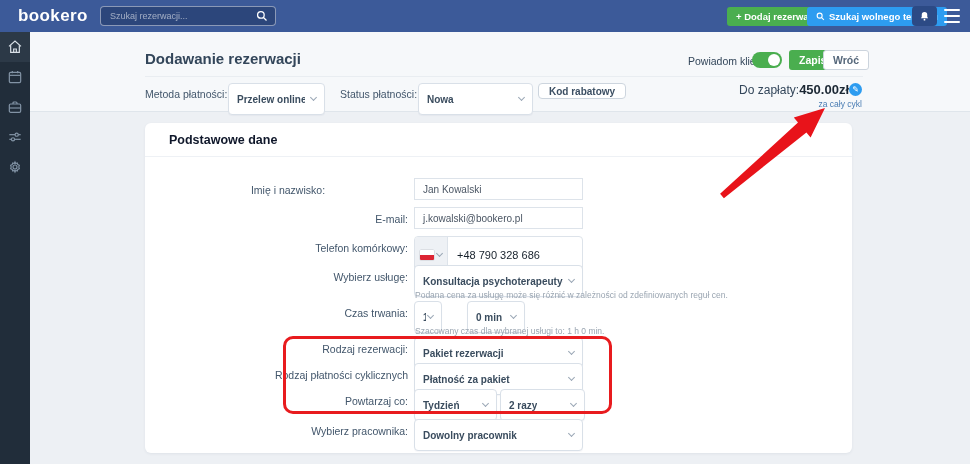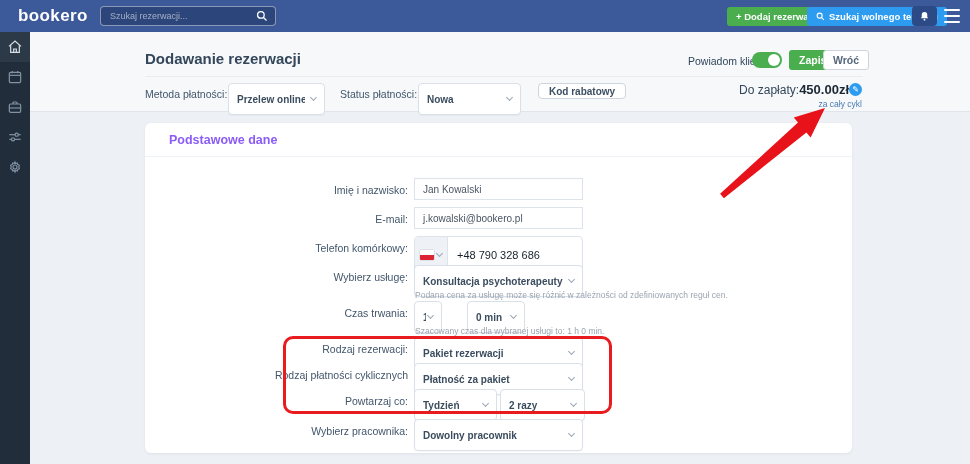--- a/index.html
+++ b/index.html
@@ -44,21 +44,21 @@
   .btn-coupon { position:absolute; left:508px; top:51px; height:16px; padding:0 10px; background:#fff; border:1px solid #cdd5de; border-radius:4px; font-size:10px; font-weight:bold; color:#3c4f63; cursor:pointer; font-family:"Liberation Sans",sans-serif; }
   .total { position:absolute; right:108px; top:50px; text-align:right; }
   .total-line { display:flex; align-items:center; justify-content:flex-end; }
   .total-label { font-size:12px; color:#33465a; }
   .total-value { font-size:13px; font-weight:bold; color:#1b2733; }
   .edit-ic { width:13px; height:13px; border-radius:50%; background:#2d9cf0; color:#fff; font-size:8px; line-height:13px; text-align:center; cursor:pointer; }
   .total-note { font-size:8.5px; color:#4a7db3; margin-top:2px; }
 
   
   .card { position:absolute; left:145px; top:123px; width:707px; height:330px; background:#fff; border-radius:6px; box-shadow:0 1px 3px rgba(40,60,90,.07); }
-  .section-title { position:absolute; left:24px; top:10px; font-size:12.5px; font-weight:600; color:#8b5cf6; }
+  .section-title { position:absolute; left:24px; top:10px; font-size:12.5px; font-weight:600; color:#0f172a; }
   .section-divider { position:absolute; left:0; top:33px; width:707px; height:1px; background:#eef1f5; }
   .flabel { position:absolute; left:23px; width:240px; text-align:right; font-size:10.5px; color:#42566b; }
   .input { position:absolute; left:269px; width:169px; height:22px; background:#fff; border:1px solid #dde3ea; border-radius:0; display:flex; align-items:center; padding:0 8px; font-size:10px; color:#4a5563; }
   .fsel { position:absolute; left:269px; width:169px; height:22px; }
   .helper { position:absolute; left:270px; font-size:8.5px; color:#9aa5b1; white-space:nowrap; }
   .phone { position:absolute; left:269px; width:169px; height:38px; border:1px solid #dde3ea; border-radius:4px; background:#fff; display:flex; align-items:center; overflow:hidden; }
   .flagbox { width:33px; height:100%; background:#eef1f5; border-right:1px solid #dde3ea; display:flex; align-items:center; justify-content:center; gap:3px; cursor:pointer; flex:0 0 auto; }
   .flag { width:14px; height:10px; border-radius:1px; overflow:hidden; box-shadow:0 0 0 .5px #c9ced4; }
   .flag .t { height:5px; background:#fff; } .flag .b { height:5px; background:#dc2433; }
   .phone-num { font-size:11px; color:#16202b; padding-left:9px; }
@@ -152,42 +152,42 @@
     <button class="btn-save">Zapisz</button>
     <button class="btn-back">Wróć</button>
 
     <span class="pay-label" style="left:115px;">Metoda płatności:</span>
     <div class="sel" style="left:198px; top:51px; width:97px;">
       <span class="val">Przelew online</span>
       <span class="chev"></span>
     </div>
 
     <span class="pay-label" style="left:310px;">Status płatności:</span>
-    <div class="sel" style="left:388px; top:51px; width:103px;">
+    <div class="sel" style="left:388px; top:51px; width:115px;">
       <span class="val">Nowa</span>
       <span class="chev"></span>
     </div>
 
     <button class="btn-coupon">Kod rabatowy</button>
 
     <div class="total">
       <div class="total-line">
         <span class="total-label">Do zapłaty:</span>
         <span class="total-value">450.00zł</span>
         <span class="edit-ic">✎</span>
       </div>
       <div class="total-note">za cały cykl</div>
     </div>
   </div>
 
   <div class="card">
     <div class="section-title">Podstawowe dane</div>
     <div class="section-divider"></div>
 
-    <span class="flabel" style="top:61px;">Imię i nazwisko:</span>
+    <span class="flabel" style="top:61px;text-align:center;">Imię i nazwisko:</span>
     <div class="input" style="top:55px;">
         <span>Jan Kowalski</span>
       </div>
 
     <span class="flabel" style="top:90px;">E-mail:</span>
     <div class="input" style="top:84px;">
         <span>j.kowalski@bookero.pl</span>
       </div>
 
     <span class="flabel" style="top:119px;">Telefon komórkowy:</span>

